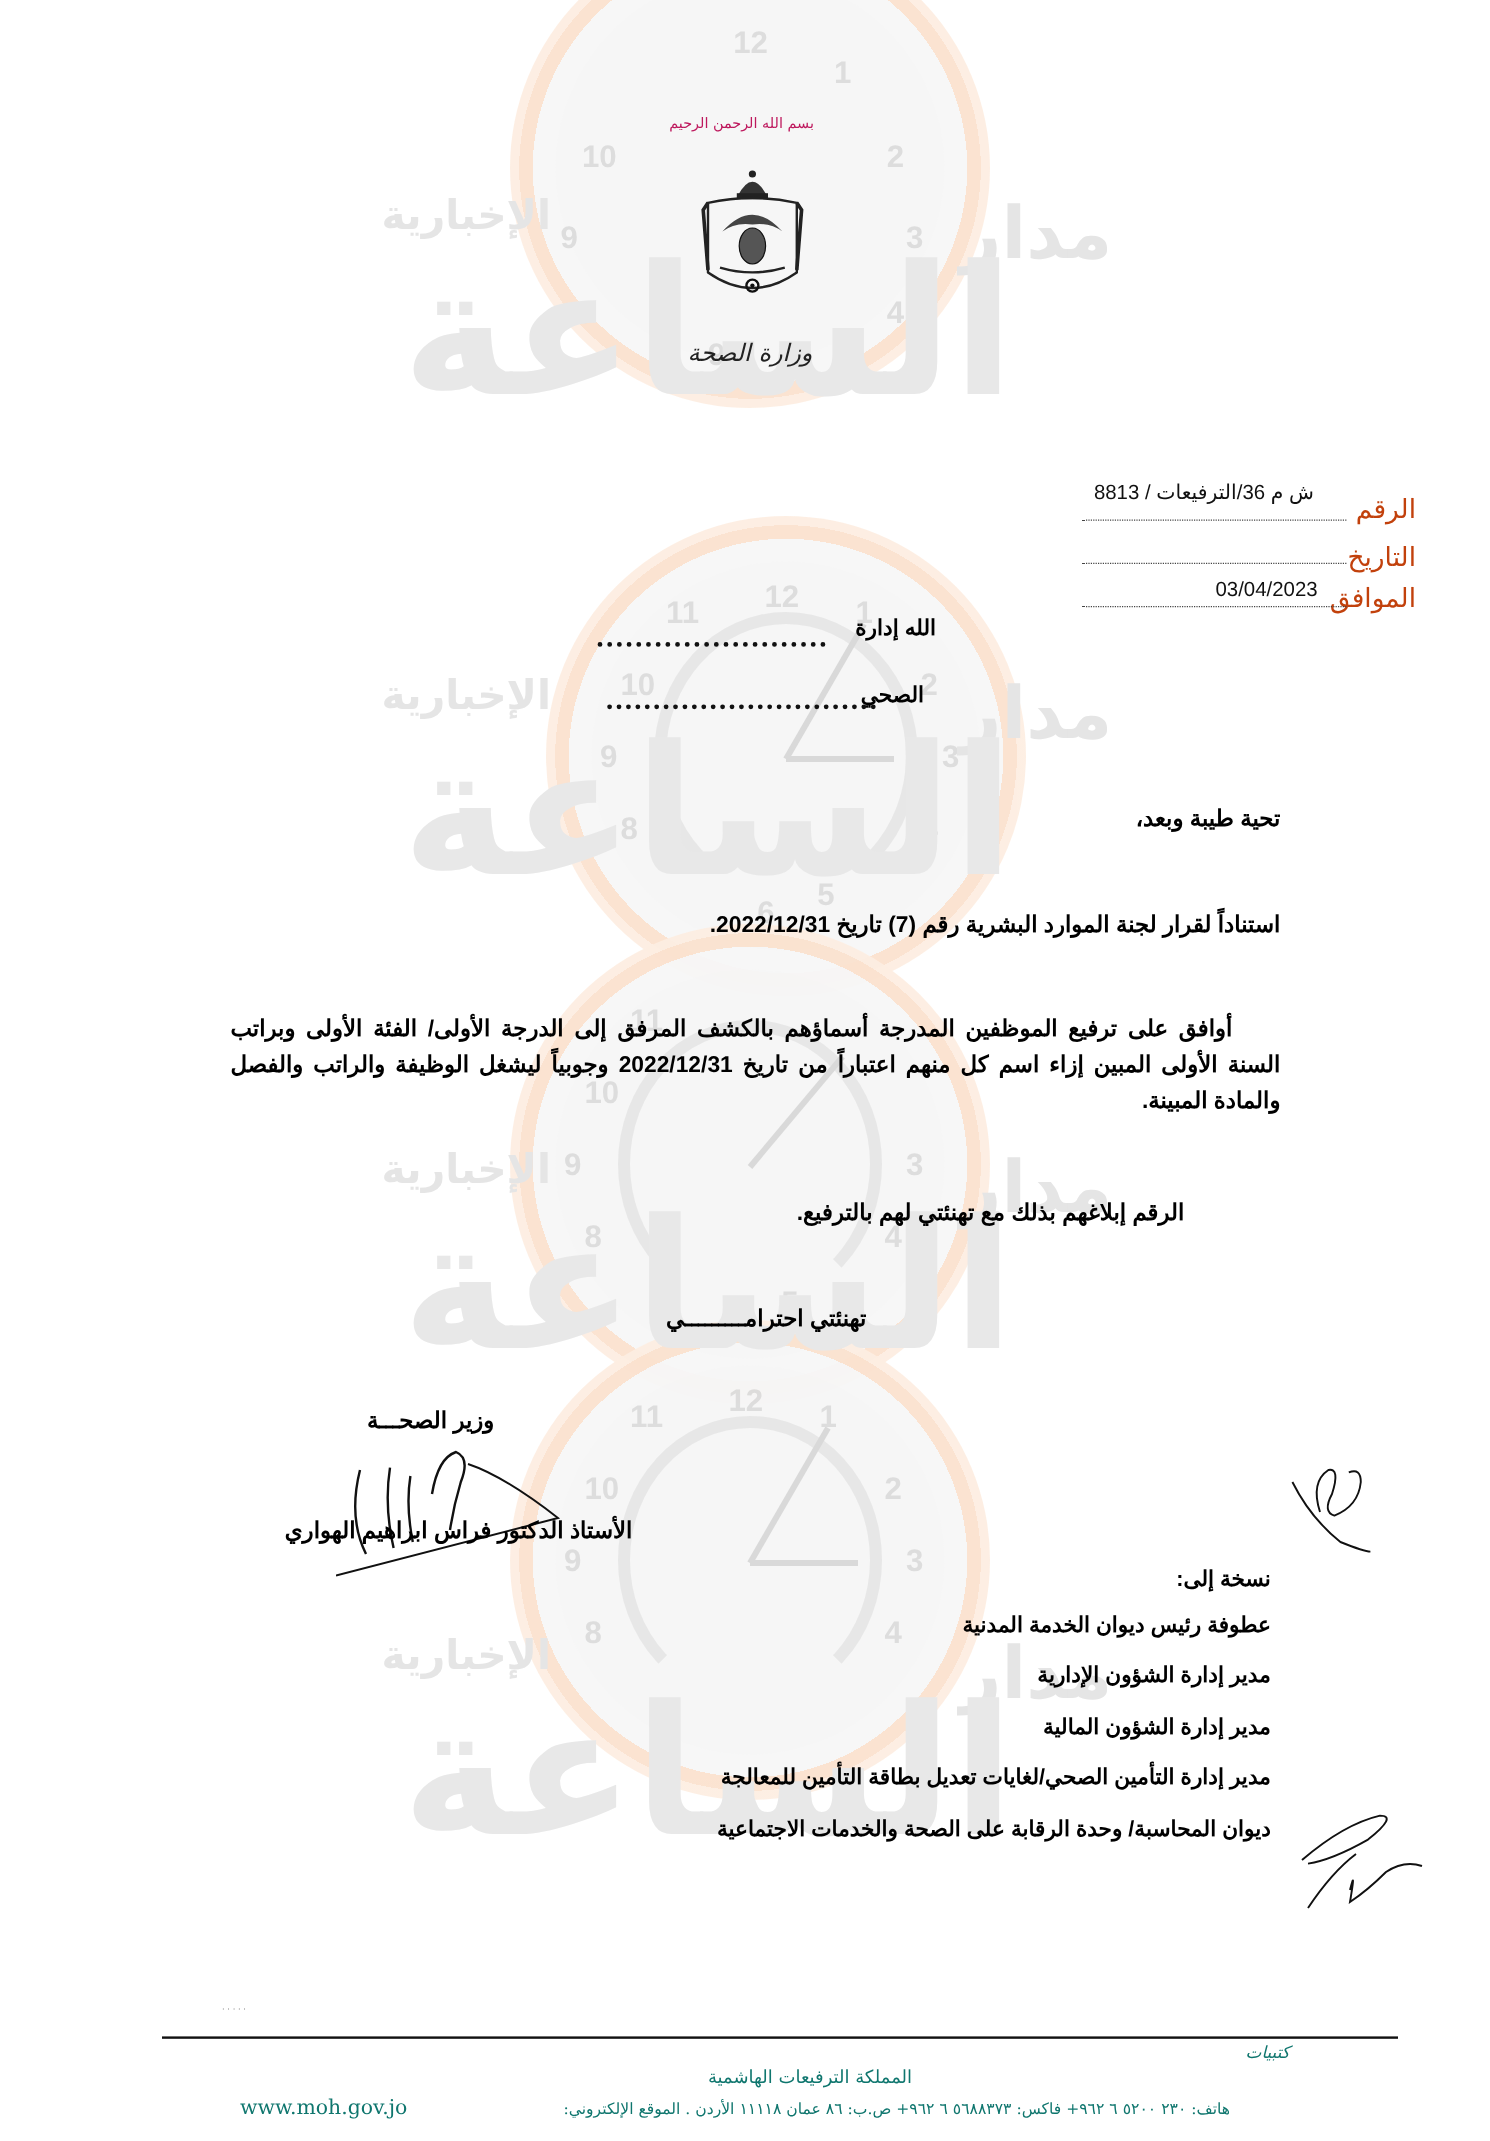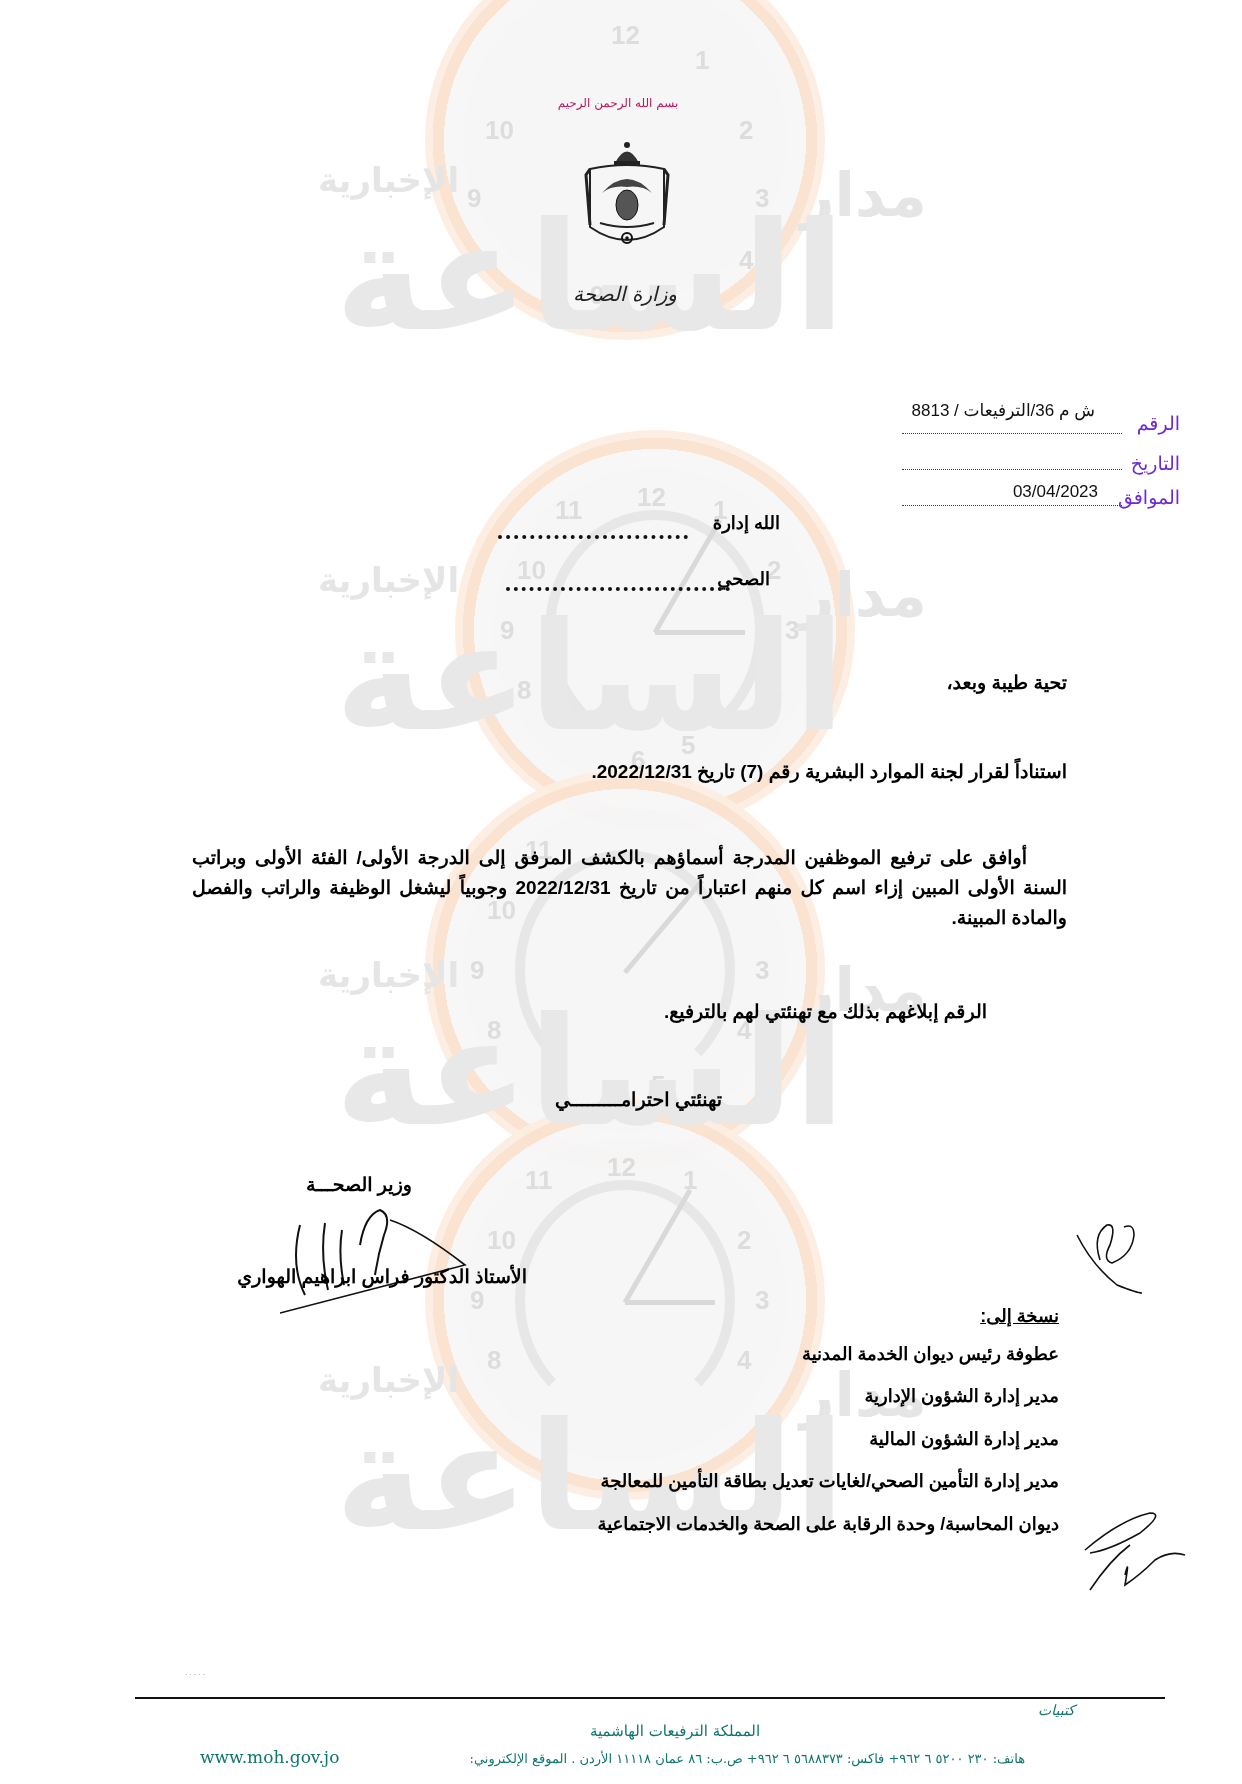--- a/index.html
+++ b/index.html
@@ -29,33 +29,33 @@
     }
     .wm-brand-mid {
       font-family: "DejaVu Sans", sans-serif; font-weight: bold; color: #e5e5e5; font-size: 60px; direction: rtl;
     }
 
     
     .basmala { font-family: "DejaVu Serif", serif; font-size: 12px; color:#be185d; }
     .ministry-cal { font-family: "DejaVu Serif", serif; font-size: 20px; color:#222; font-style: italic; }
 
     
-    .ref-label { font-family: "Liberation Sans", sans-serif; font-size: 19px; color: #6d28d9; }
+    .ref-label { font-family: "Liberation Sans", sans-serif; font-size: 22px; color: #c2410c; }
     .ref-dots { border-bottom: 1px dotted #444; height: 1px; }
     .ref-val { font-family: "Liberation Sans", sans-serif; font-size: 17px; color:#111; }
 
     
     .addr { font-family: "Liberation Sans", sans-serif; font-weight: bold; font-size: 18px; }
     .addr-dots { border-bottom: 4px dotted #111; height: 2px; }
 
     
     .bold-ar { font-family: "Liberation Sans", sans-serif; font-weight: bold; font-size: 19px; line-height: 30px; }
     .para { text-align: justify; text-align-last: right; }
 
-    .cc-head { text-decoration: underline; }
+    .cc-head { }
     .cc-item { font-family: "Liberation Sans", sans-serif; font-weight: bold; font-size: 18px; }
 
     .footer-line { height: 2px; background: #111; }
     .footer-text { font-family: "DejaVu Serif", serif; font-size: 17px; color:#0f766e; }
     .tiny { font-size: 7px; color:#777; font-family: "DejaVu Sans", sans-serif; }
   </style>
 </head>
 <body>
 
 <div class="wm">

